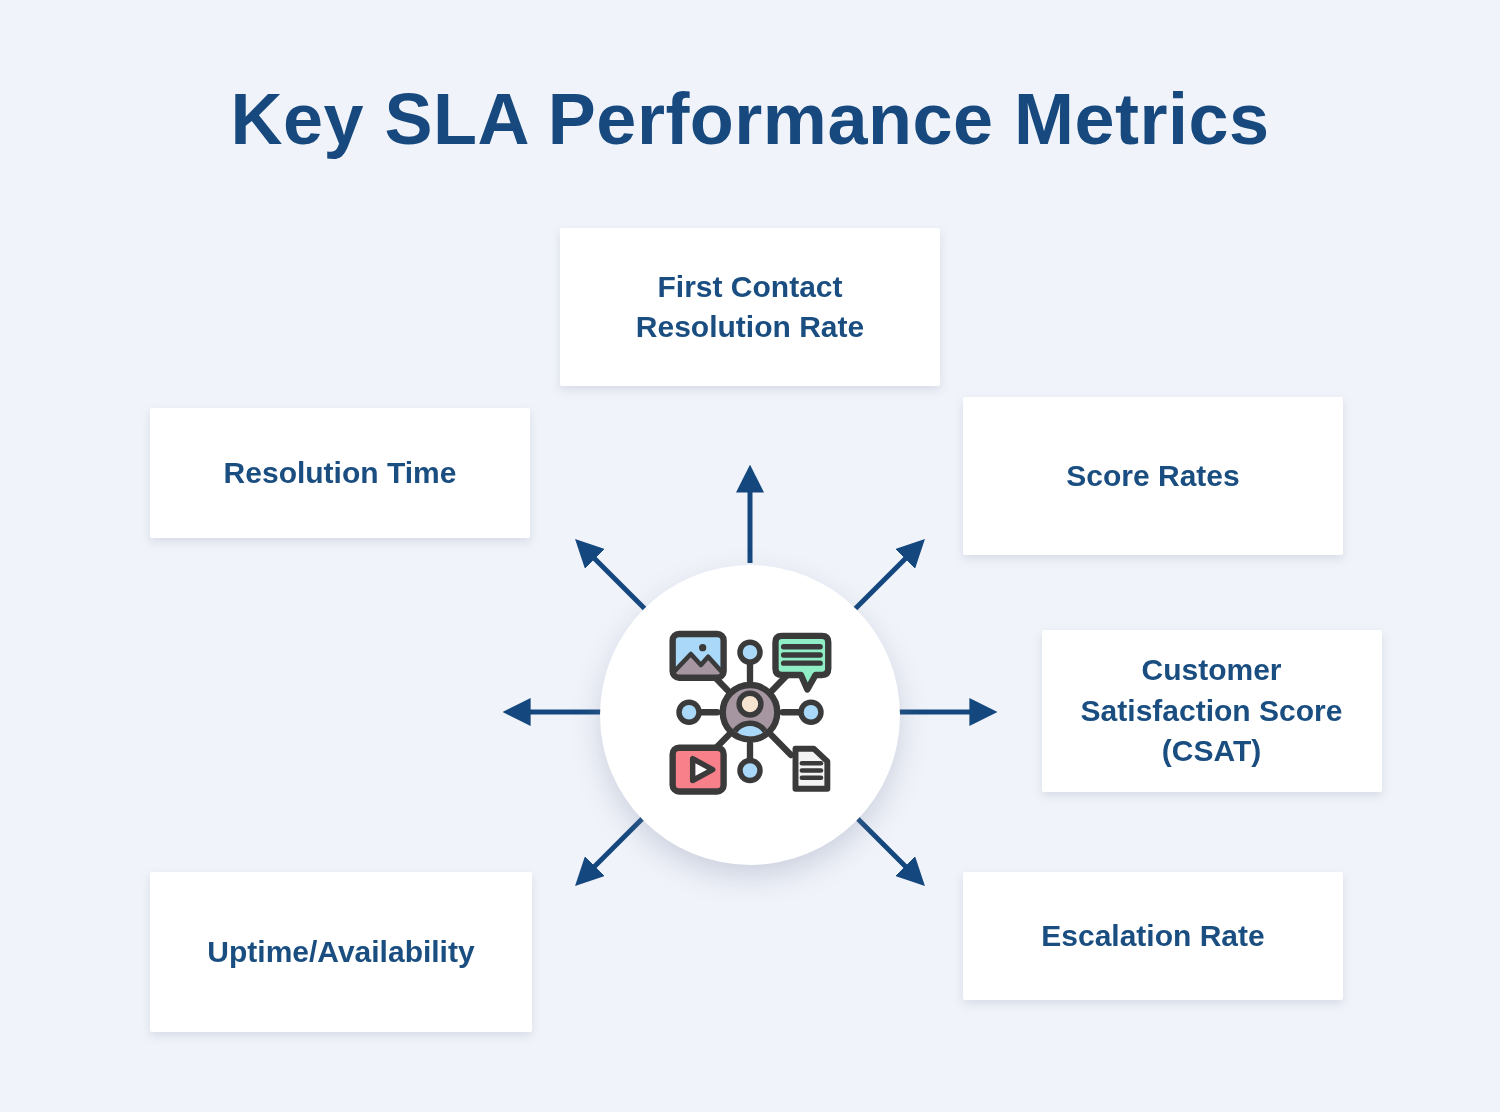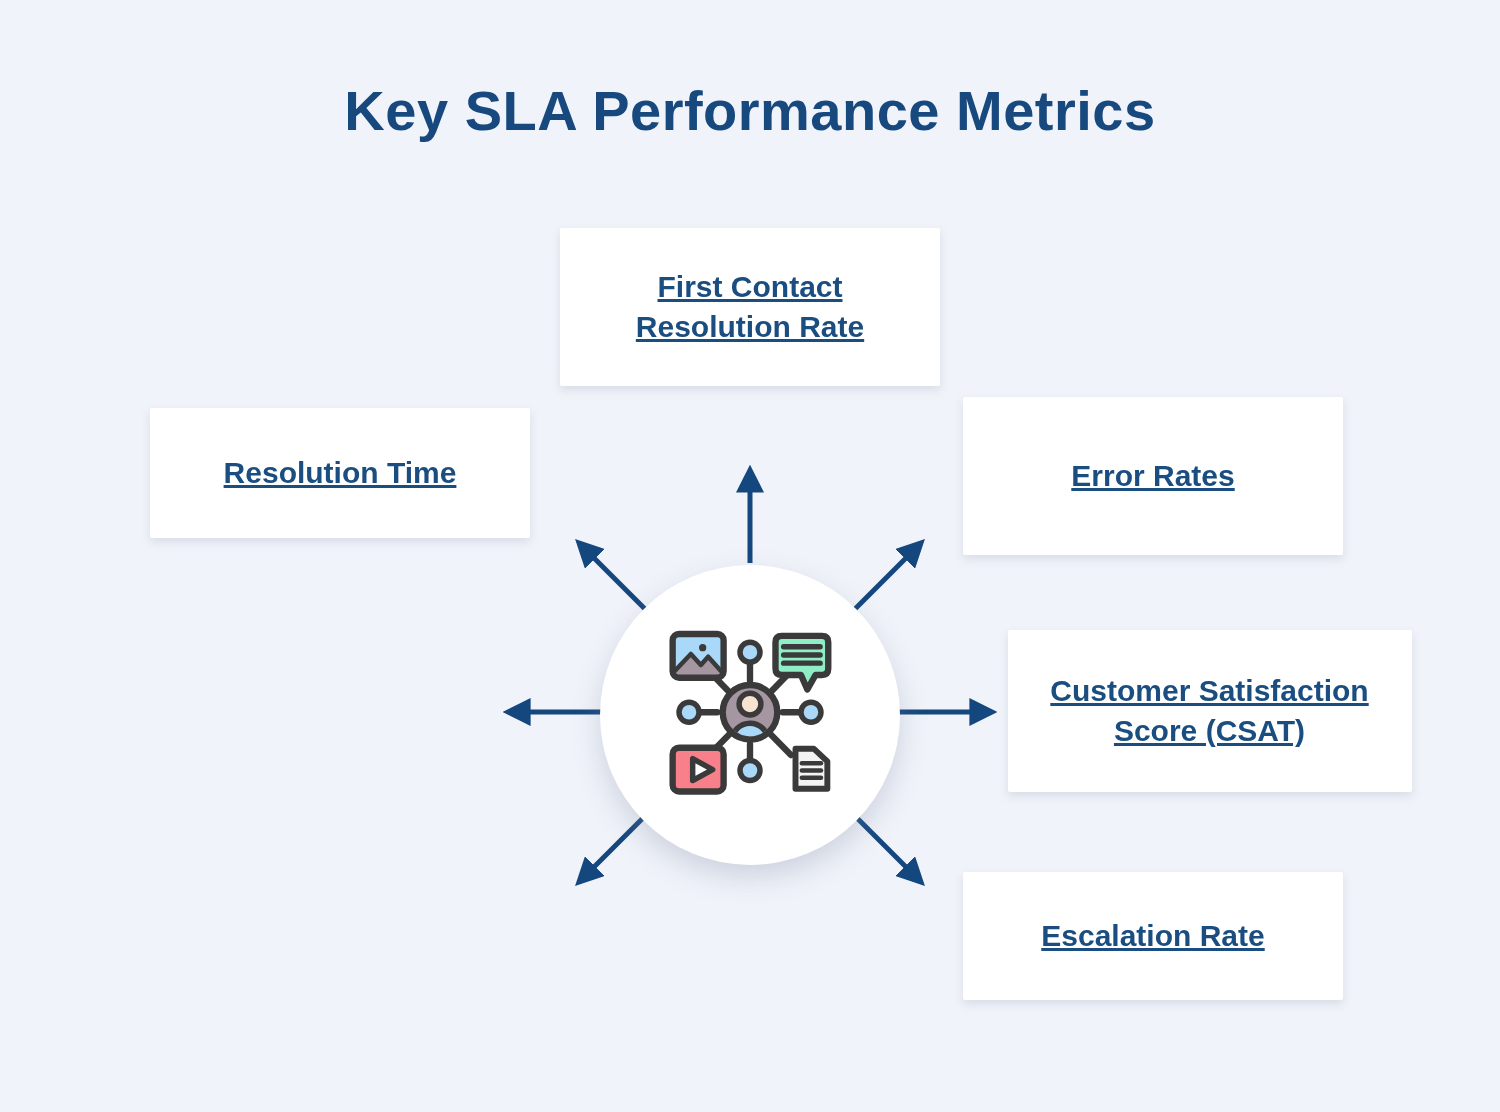--- a/index.html
+++ b/index.html
@@ -23,47 +23,46 @@
     width:1500px;height:1112px;
     margin:0 auto;
     background:var(--background);
     overflow:hidden;
   }
   .title{
     position:absolute;
     left:0;top:78px;width:100%;
     margin:0;
     text-align:center;
-    font-size:56px;
+    font-size:72px;
     font-weight:700;
     letter-spacing:.5px;
     color:var(--title_text);
   }
   .card{
     position:absolute;
     background:var(--card_bg);
     border-radius:2px;
     box-shadow:0 4px 10px rgba(130,140,170,.22);
     display:flex;
     align-items:center;
     justify-content:center;
     text-align:center;
     padding:0 38px;
     box-sizing:border-box;
     font-size:30px;
     font-weight:700;
     line-height:1.35;
     color:var(--metric_text);
-    text-decoration:underline;
   }
   .pos-top{left:560px;top:228px;width:380px;height:158px;}
   .pos-ul {left:150px;top:408px;width:380px;height:130px;}
   .pos-ur {left:963px;top:397px;width:380px;height:158px;}
   .pos-ml {left:78px; top:642px;width:380px;height:160px;}
-  .pos-mr {left:1008px;top:630px;width:404px;height:162px;padding-left:37px;}
+  .pos-mr {left:1042px;top:630px;width:340px;height:162px;padding-left:37px;}
   .pos-ll {left:150px;top:872px;width:382px;height:160px;}
   .pos-lr {left:963px;top:872px;width:380px;height:128px;}
   .arrow-layer{
     position:absolute;left:0;top:0;width:1500px;height:1112px;
     pointer-events:none;
   }
   .arrow-layer line{stroke:var(--arrow);stroke-width:5;}
   .arrow-layer .ah{fill:var(--arrow);}
   .hub{
     position:absolute;
@@ -82,24 +81,27 @@
 
   <h1 class="title">Key SLA Performance Metrics</h1>
 
   <div class="card pos-top">
     <span>First Contact Resolution Rate</span>
   </div>
   <div class="card pos-ul">
     <span>Resolution Time</span>
   </div>
   <div class="card pos-ur">
-    <span>Error Rates</span>
+    <span>Score Rates</span>
   </div>
   <div class="card pos-mr">
     <span>Customer Satisfaction Score (CSAT)</span>
+  </div>
+  <div class="card pos-ll">
+    <span>Uptime/Availability</span>
   </div>
   <div class="card pos-lr">
     <span>Escalation Rate</span>
   </div>
 
   <svg class="arrow-layer" viewBox="0 0 1500 1112">
     <defs>
       <marker id="ah" viewBox="0 0 10 10" refX="7" refY="5" markerWidth="5.6" markerHeight="5.6" orient="auto">
         <path class="ah" d="M0,0 L10,5 L0,10 Z"></path>
       </marker>

